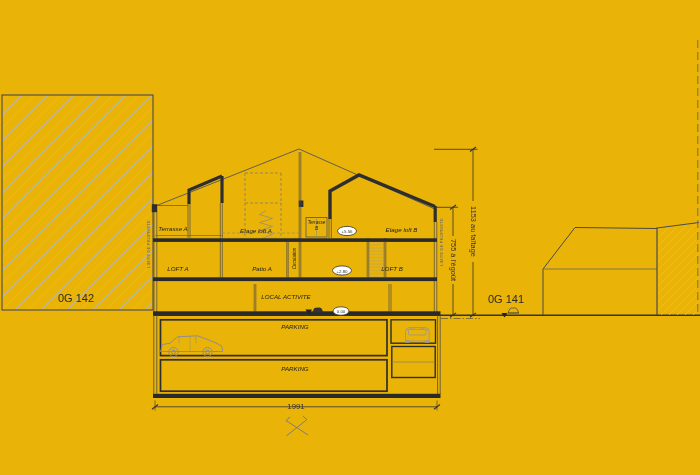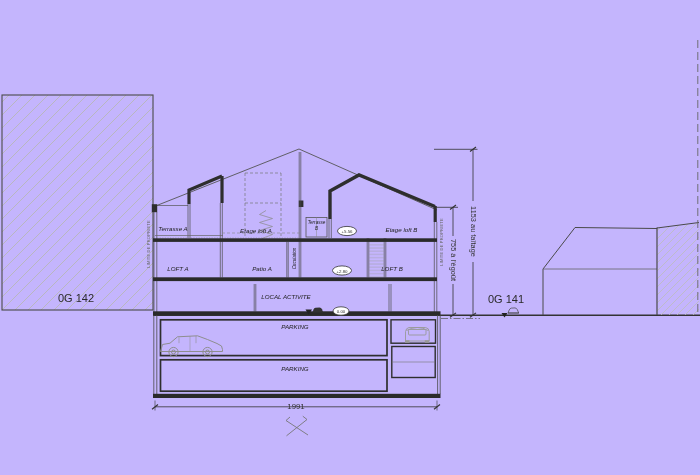--- a/index.html
+++ b/index.html
@@ -1,16 +1,16 @@
 <!DOCTYPE html>
 <html><head>
 <meta charset="utf-8">
 <style>
   html,body{margin:0;padding:0;background:#fff;}
-  .page{position:relative;width:700px;height:475px;background:#c4b5fd;overflow:hidden;
+  .page{position:relative;width:700px;height:475px;background:#eab308;overflow:hidden;
         font-family:"Liberation Sans", sans-serif;}
   svg{display:block;}
   text{font-family:"Liberation Sans", sans-serif;fill:#222;}
   .room{font-style:italic;font-size:6.2px;text-anchor:middle;dominant-baseline:central;}
   .room-sm{font-style:italic;font-size:4.6px;text-anchor:middle;dominant-baseline:central;}
   .parcel{font-size:11px;text-anchor:middle;dominant-baseline:central;fill:#2a2a2a;}
   .dim{font-size:7.4px;text-anchor:middle;dominant-baseline:central;fill:#333;}
   .lvl{font-size:4.4px;text-anchor:middle;dominant-baseline:central;fill:#333;}
   .limite{font-size:4px;text-anchor:middle;dominant-baseline:central;fill:#666;letter-spacing:.2px;}
 </style>

